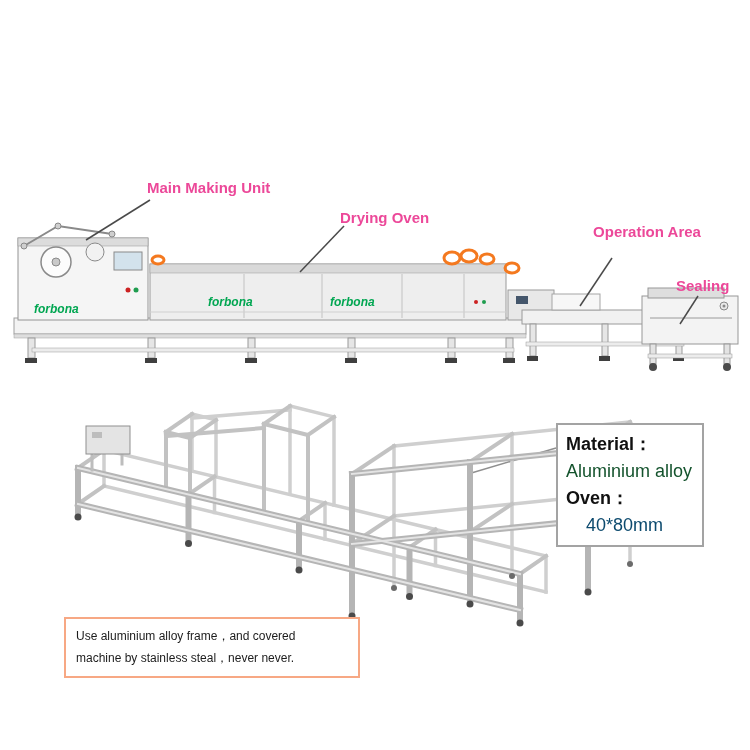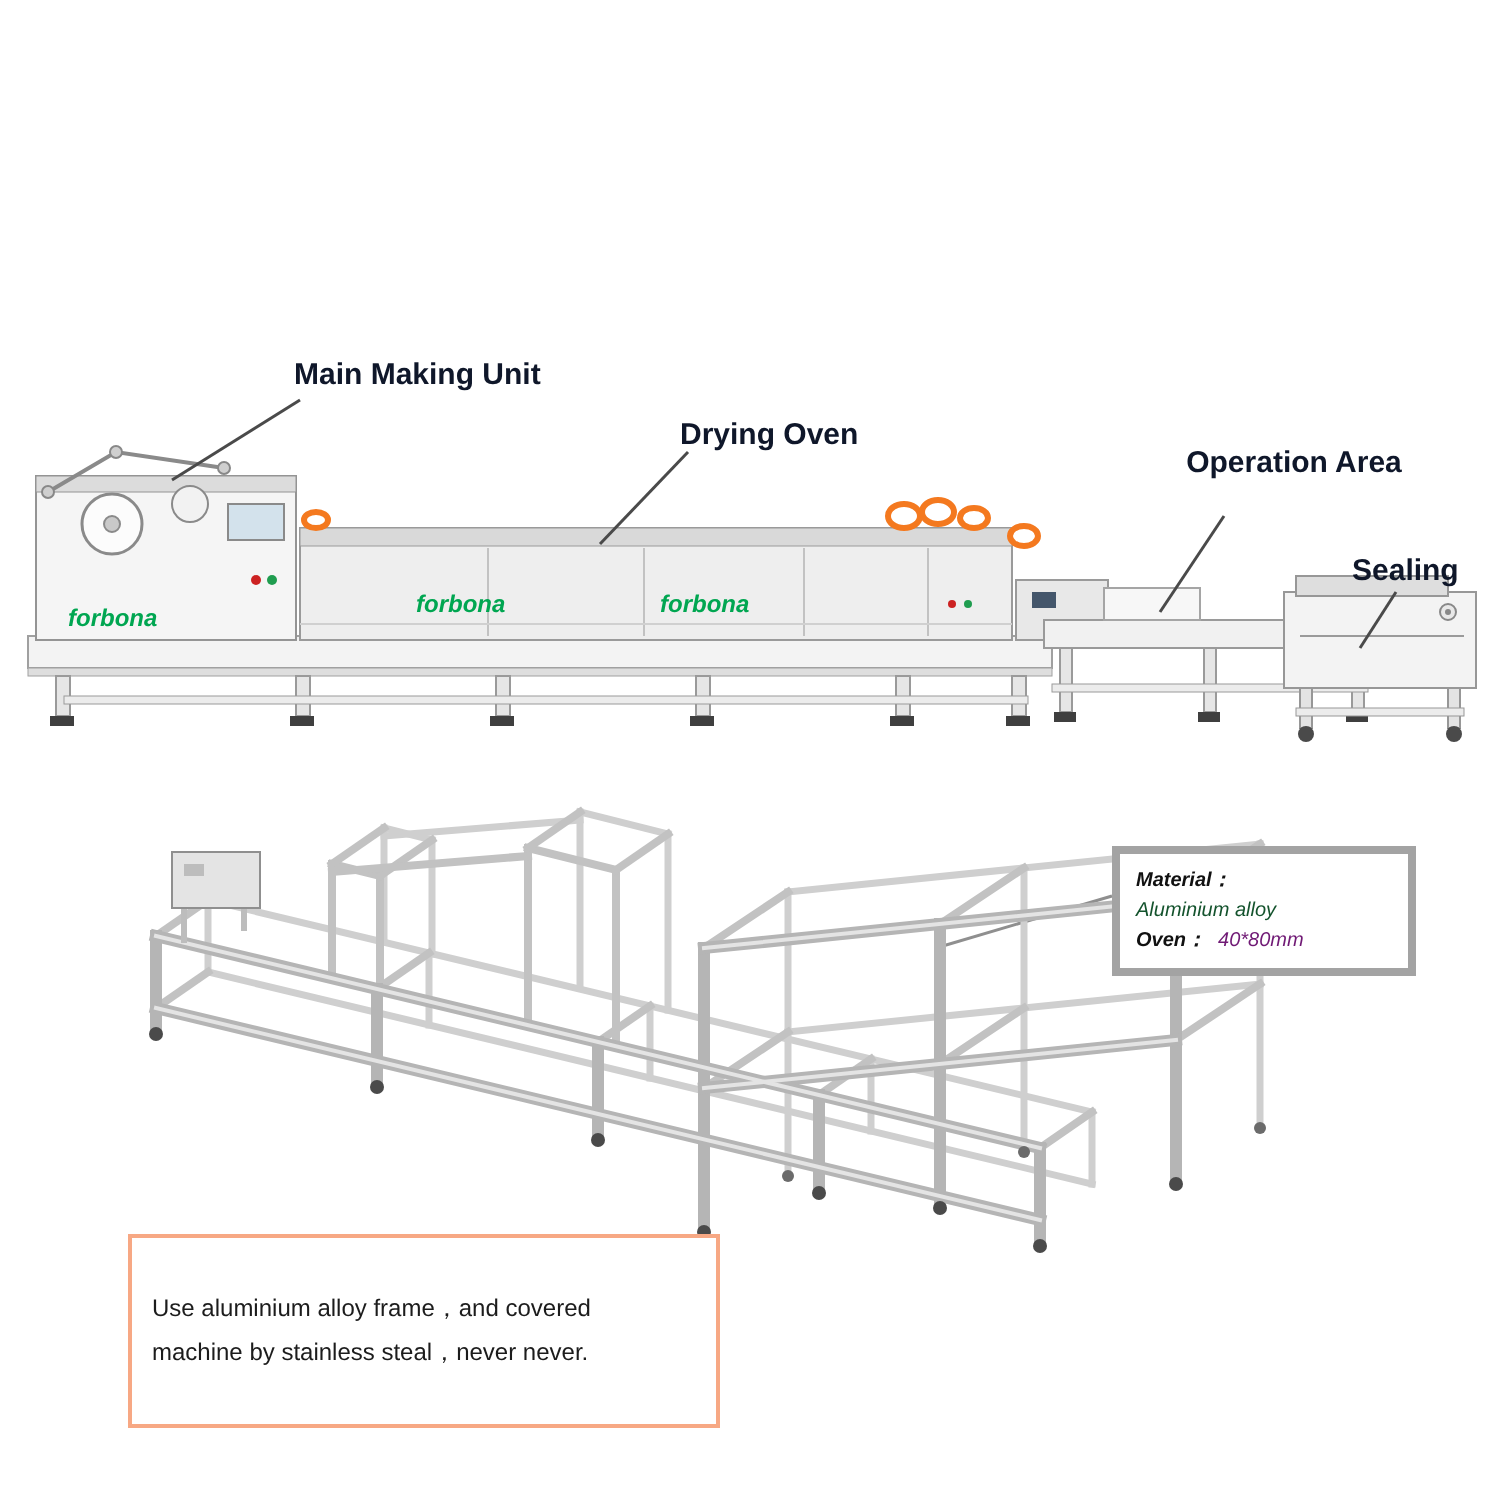--- a/index.html
+++ b/index.html
@@ -3,37 +3,37 @@
 <meta charset="utf-8">
 <style>
   html,body{margin:0;padding:0;}
   body{
     width:750px;height:750px;background:#ffffff;position:relative;
     font-family:"Liberation Sans",sans-serif;overflow:hidden;
   }
   #stage{position:absolute;inset:0;width:750px;height:750px;}
   svg{position:absolute;left:0;top:0;}
   .red-label{
-    position:absolute;color:#0f172a;font-weight:bold;font-size:15px;
+    position:absolute;color:#ec4899;font-weight:bold;font-size:15px;
     white-space:nowrap;z-index:3;
   }
   .red-label.center{text-align:center;white-space:normal;line-height:1.35;}
   .brand{font:italic bold 12px "Liberation Sans",sans-serif;fill:#00a651;}
   #material-callout{
     position:absolute;left:556px;top:423px;width:128px;
-    border:4px solid #a3a3a3;background:#ffffff;padding:6px 8px;
-    font-size:10px;line-height:1.5;z-index:3;font-style:italic;
+    border:2px solid #a3a3a3;background:#ffffff;padding:6px 8px;
+    font-size:18px;line-height:1.5;z-index:3;
   }
   #material-callout .mat-label{font-weight:bold;color:#111;}
   #material-callout .mat-value{color:#14532d;}
   #material-callout .size-label{font-weight:bold;color:#111;}
-  #material-callout .size-value{color:#701a75;margin-left:6px;}
+  #material-callout .size-value{color:#0c4a6e;margin-left:20px;}
   #frame-note{
     position:absolute;left:64px;top:617px;width:272px;
-    border:2px solid #f7a884;background:#ffffff;padding:25px 10px;
+    border:2px solid #f7a884;background:#ffffff;padding:7px 10px;
     font-size:12px;line-height:1.8;color:#1c1c1c;z-index:3;
   }
 </style>
 </head>
 <body>
 
 <div id="stage">
 
   <svg width="750" height="750" viewBox="0 0 750 750">
 

